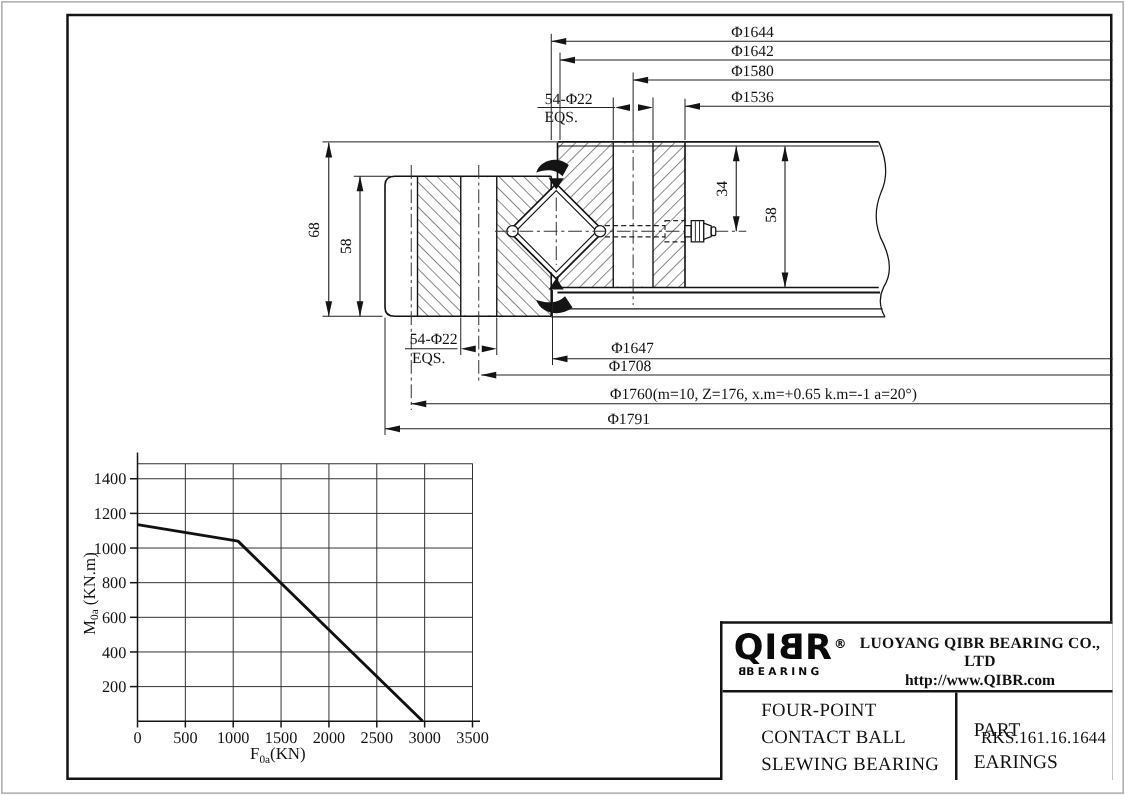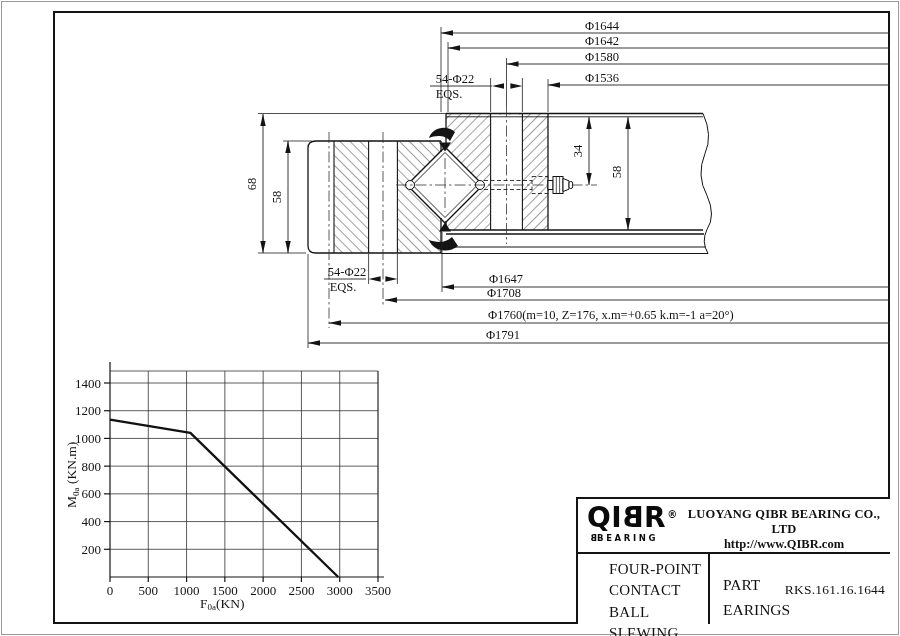--- a/index.html
+++ b/index.html
@@ -15,21 +15,21 @@
   .tb-top{height:53px;border-bottom:2px solid #141414;display:flex;}
   .logo-wrap{width:100px;padding:5px 0 0 9px;box-sizing:border-box;}
   .logo-text{font-family:"DejaVu Sans",sans-serif;font-weight:bold;font-size:28px;line-height:1;letter-spacing:0.5px;color:#0a0a0a;white-space:nowrap;}
   .flip{display:inline-block;transform:scaleX(-1);}
   .logo-reg{font-size:10px;vertical-align:9px;margin-left:1px;font-weight:bold;}
   .logo-sub{font-family:"DejaVu Sans",sans-serif;font-weight:bold;font-size:8.5px;letter-spacing:2.6px;margin-top:1px;margin-left:1px;color:#0a0a0a;}
   .company-wrap{flex:1;text-align:center;padding-top:8px;font-weight:bold;}
   .company-name{font-size:12.5px;letter-spacing:0.2px;}
   .company-url{font-size:12.5px;margin-top:0;}
   .tb-bottom{display:flex;height:70px;}
-  .product-cell{width:132px;box-sizing:border-box;border-right:2px solid #141414;padding:5px 0 0 31px;font-size:15px;line-height:1.42;letter-spacing:0.3px;}
+  .product-cell{width:188px;box-sizing:border-box;border-right:2px solid #141414;padding:5px 0 0 31px;font-size:15px;line-height:1.42;letter-spacing:0.3px;}
   .part-cell{flex:1;position:relative;}
   .part-label{position:absolute;left:13px;top:19px;font-size:15.5px;line-height:1.6;}
   .part-value{position:absolute;right:5px;top:28px;font-size:13.5px;letter-spacing:0.2px;margin-left:48px;}
 </style>
 </head>
 <body>
 
 <div class="frame-outer"></div>
 <div class="frame-inner"></div>
 

